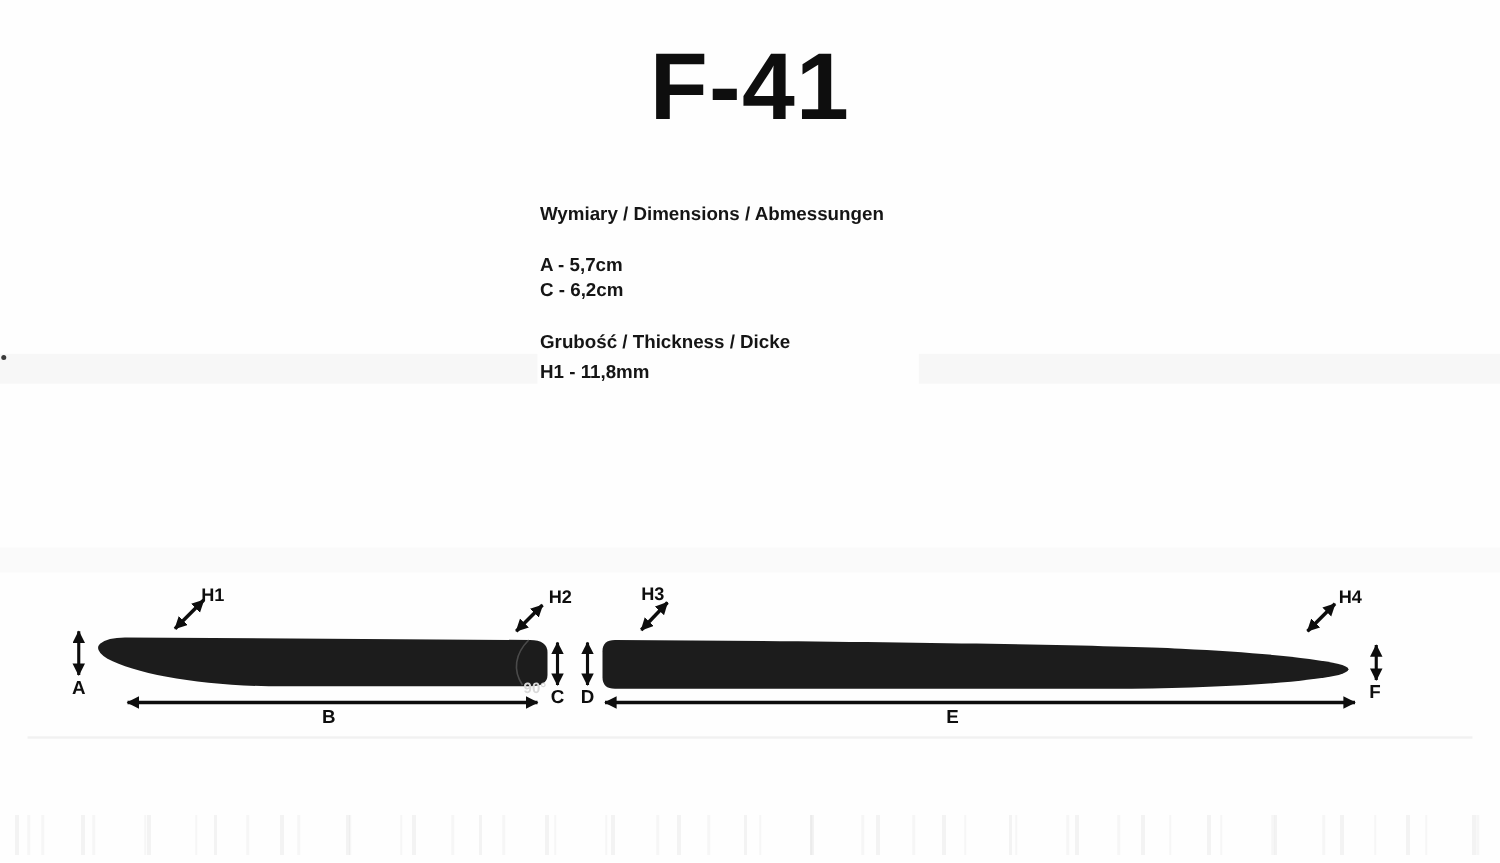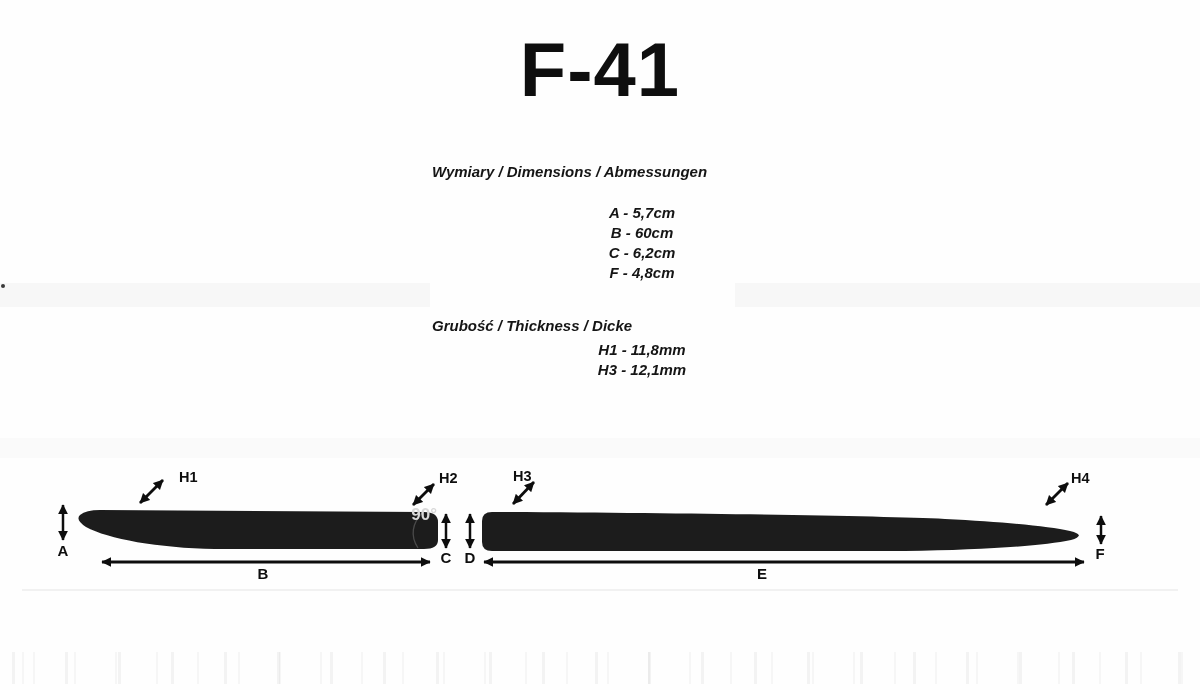--- a/index.html
+++ b/index.html
@@ -39,36 +39,35 @@
     font-weight: bold;
     letter-spacing: 1px;
     color: #0e0e0e;
   }
 
   .specs {
     position: absolute;
     left: 432px;
     top: 162px;
     width: 420px;
-    font-style: italic;
   }
   .spec-heading {
     font-size: 15px;
     font-weight: bold;
     line-height: 20px;
     white-space: nowrap;
   }
-  .spec-list { margin-top: 21px; text-align: center; }
+  .spec-list { margin-top: 21px; }
   .spec-list .spec-row {
     font-size: 15px;
     font-weight: bold;
     line-height: 20px;
     white-space: nowrap;
   }
-  .thickness-heading { margin-top: 33px; }
+  .thickness-heading { margin-top: 21px; }
   .thickness-list { margin-top: 4px; }
 
   .diagram-svg {
     position: absolute;
     left: 0; top: 0;
     width: 1200px;
     height: 690px;
   }
 
   .dlabel {
@@ -77,23 +76,23 @@
     font-weight: bold;
     line-height: 14px;
     color: #0e0e0e;
     white-space: nowrap;
   }
   .centered { transform: translateX(-50%); }
   .hlabel { font-size: 14.5px; }
   .angle-label {
     position: absolute;
     left: 437px;
-    top: 508px;
+    top: 544px;
     transform: translateX(-100%);
-    font-size: 17px;
+    font-size: 12px;
     font-weight: bold;
     color: #d8d8d8;
     line-height: 13px;
   }
 </style>
 </head>
 <body>
 
 <div class="stage">
 
@@ -103,28 +102,25 @@
   <div class="artifact line-d"></div>
   <div class="artifact ticks"></div>
   <div class="artifact speck"></div>
 
   <h1 class="page-title">F-41</h1>
 
   <section class="specs">
     <div class="spec-heading">Wymiary / Dimensions / Abmessungen</div>
     <div class="spec-list">
       <div class="spec-row">A - 5,7cm</div>
-      <div class="spec-row">B - 60cm</div>
       <div class="spec-row">C - 6,2cm</div>
-      <div class="spec-row">F - 4,8cm</div>
     </div>
     <div class="spec-heading thickness-heading">Grubość / Thickness / Dicke</div>
     <div class="spec-list thickness-list">
       <div class="spec-row">H1 - 11,8mm</div>
-      <div class="spec-row">H3 - 12,1mm</div>
     </div>
   </section>
 
   <svg class="diagram-svg" viewBox="0 0 1200 690" xmlns="http://www.w3.org/2000/svg">
     <defs>
       <marker id="mEnd" orient="auto" markerUnits="userSpaceOnUse" markerWidth="12" markerHeight="11" refX="9.3" refY="5">
         <path d="M0,0 L10,5 L0,10 Z" fill="#0d0d0d"></path>
       </marker>
       <marker id="mStart" orient="auto-start-reverse" markerUnits="userSpaceOnUse" markerWidth="12" markerHeight="11" refX="9.3" refY="5">
         <path d="M0,0 L10,5 L0,10 Z" fill="#0d0d0d"></path>
@@ -159,21 +155,21 @@
     <line x1="470" y1="514" x2="470" y2="548" stroke="#0d0d0d" stroke-width="2.5" marker-start="url(#mStart)" marker-end="url(#mEnd)"></line>
     <line x1="484" y1="562" x2="1084" y2="562" stroke="#0d0d0d" stroke-width="2.8" marker-start="url(#mStart)" marker-end="url(#mEnd)"></line>
     <line x1="1101" y1="516" x2="1101" y2="544" stroke="#0d0d0d" stroke-width="2.5" marker-start="url(#mStart)" marker-end="url(#mEnd)"></line>
 
     <line x1="140" y1="503" x2="163" y2="480" stroke="#0d0d0d" stroke-width="2.8" marker-start="url(#mStart)" marker-end="url(#mEnd)"></line>
     <line x1="413" y1="505" x2="434" y2="484" stroke="#0d0d0d" stroke-width="2.8" marker-start="url(#mStart)" marker-end="url(#mEnd)"></line>
     <line x1="513" y1="504" x2="534" y2="482" stroke="#0d0d0d" stroke-width="2.8" marker-start="url(#mStart)" marker-end="url(#mEnd)"></line>
     <line x1="1046" y1="505" x2="1068" y2="483" stroke="#0d0d0d" stroke-width="2.8" marker-start="url(#mStart)" marker-end="url(#mEnd)"></line>
   </svg>
 
-  <span class="dlabel hlabel" style="left:179px; top:470px;text-align:right;">H1</span>
+  <span class="dlabel hlabel" style="left:161px; top:470px;text-align:right;">H1</span>
   <span class="dlabel hlabel" style="left:439px; top:471px;">H2</span>
   <span class="dlabel hlabel" style="left:513px; top:469px;">H3</span>
   <span class="dlabel hlabel" style="left:1071px; top:471px;">H4</span>
 
   <span class="dlabel centered" style="left:63px;  top:544px;">A</span>
   <span class="dlabel centered" style="left:263px; top:567px;">B</span>
   <span class="dlabel centered" style="left:446px; top:551px;">C</span>
   <span class="dlabel centered" style="left:470px; top:551px;">D</span>
   <span class="dlabel centered" style="left:762px; top:567px;">E</span>
   <span class="dlabel centered" style="left:1100px; top:547px;">F</span>

